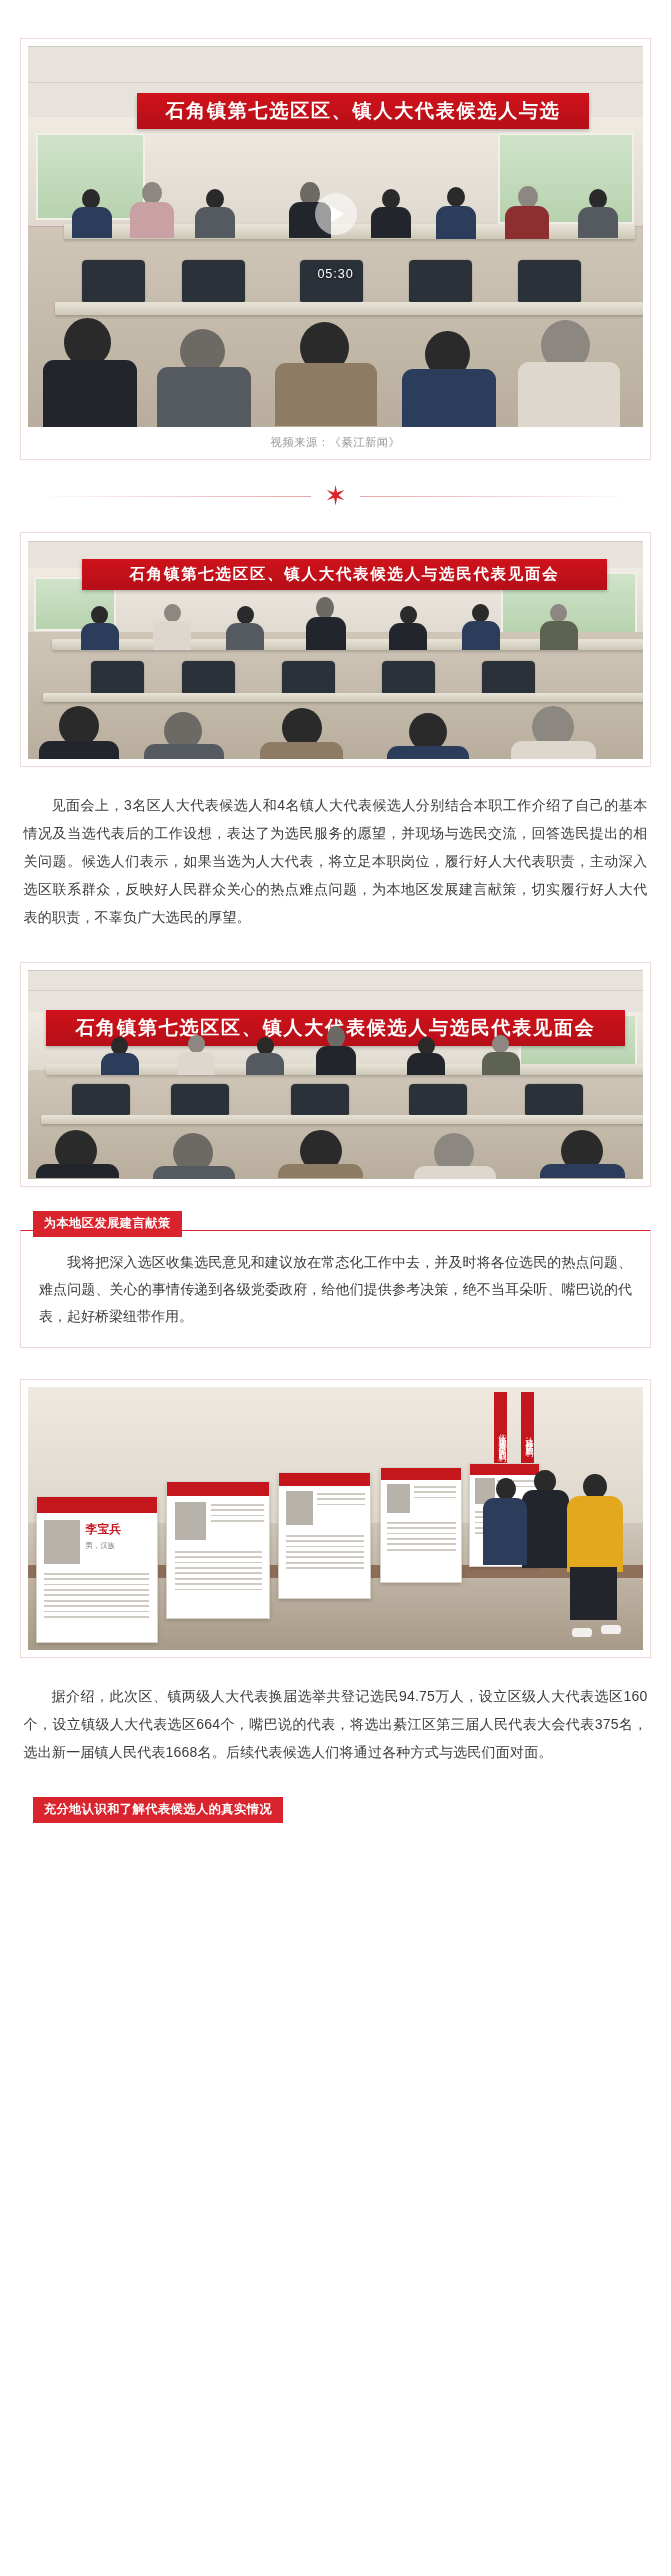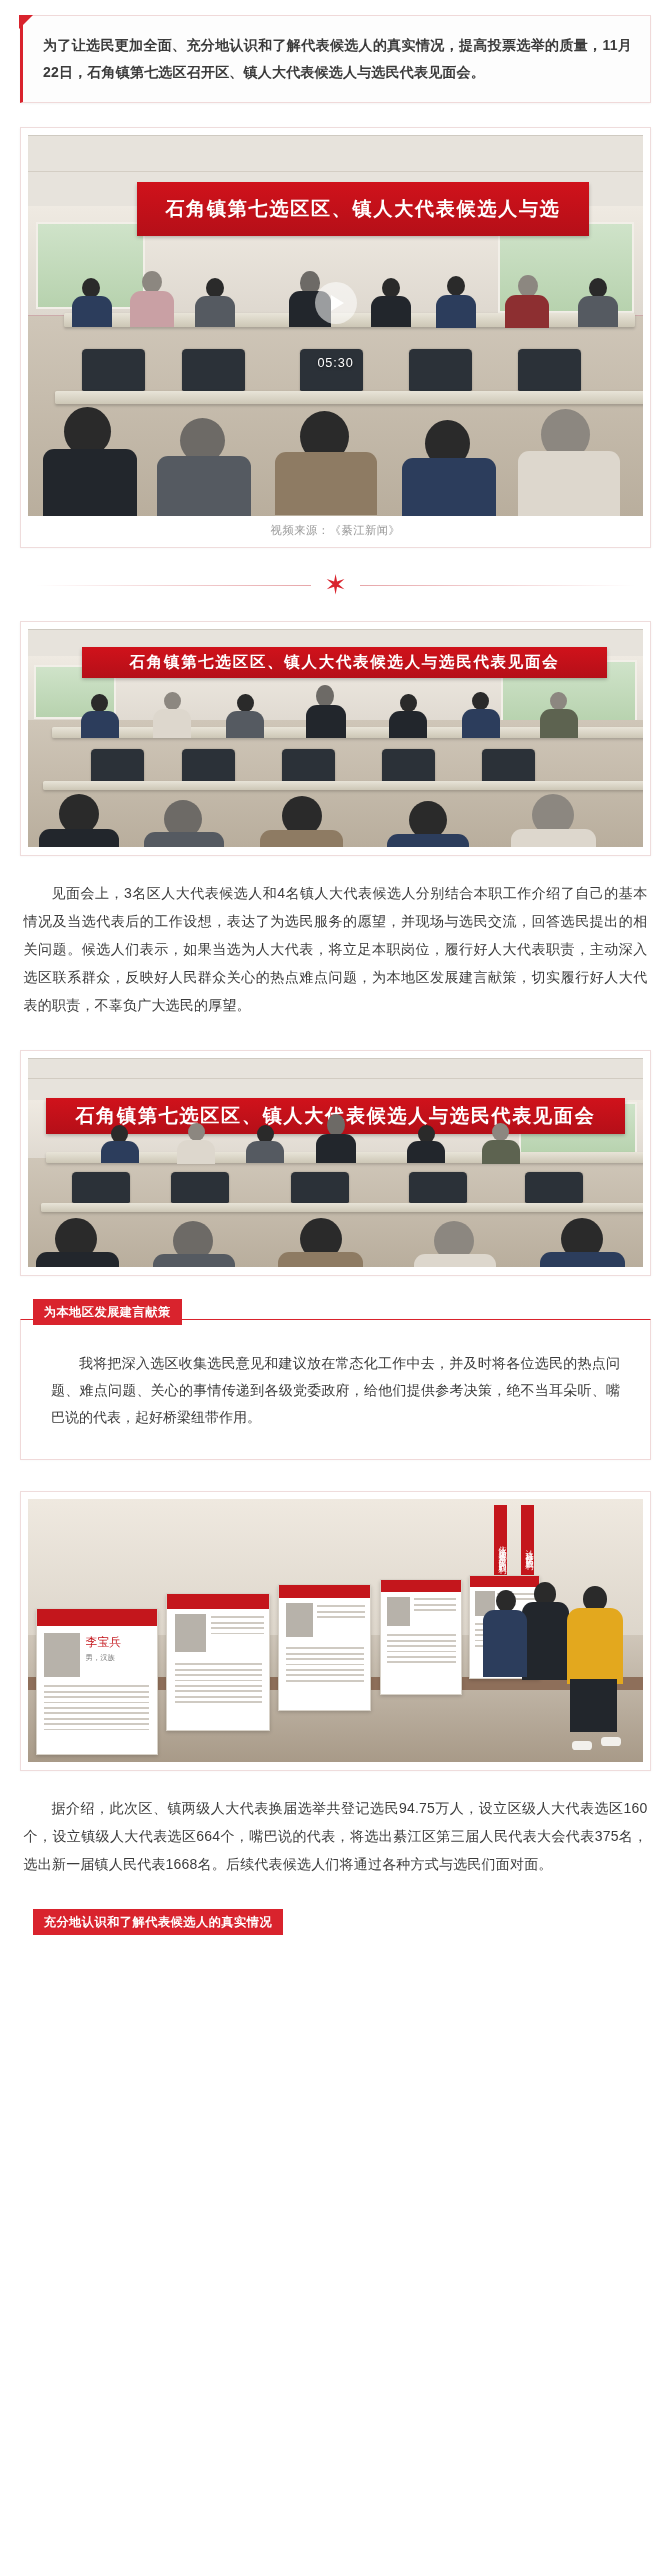--- a/index.html
+++ b/index.html
@@ -161,21 +161,21 @@
   }
   .quote-card {
     border: 0.9px solid #f0d9d9;
     border-top: 1.8px solid #d9232d;
     background: #fff;
     padding: 18px 18px 16.3px;
     box-sizing: border-box;
     box-shadow: 0 0.9px 2.7px rgba(0,0,0,.04);
   }
   .quote-card p {
-    margin: 12px;
+    margin: 0;
     font-size: 14px;
     line-height: 27px;
     text-align: justify;
     color: #3b3b3b;
     text-indent: 2em;
   }
   .block-gap { height: 23.6px; }
   .block-gap.sm { height: 14.5px; }
   .block-gap.lg { height: 31px; }
 
@@ -290,39 +290,35 @@
     position: absolute;
     background: #8e6f5a;
   }
 </style>
 </head>
 <body>
 
 <div class="page">
 
   <div class="block-gap sm"></div>
-  <div class="textcard">
-    <span class="flag"></span>
-    <p>为了让选民更加全面、充分地认识和了解代表候选人的真实情况，提高投票选举的质量，11月22日，石角镇第七选区召开区、镇人大代表候选人与选民代表见面会。</p>
-  </div>
 
   <div class="block-gap"></div>
   <div class="photo-wrap">
     <div class="photo" style="height:381px">
       <div class="scene">
 
         <div class="room-ceiling" style="height:71px"></div>
         <div style="position:absolute;left:0;right:0;top:36px;height:0.9px;background:#d4cec4"></div>
 
         <div class="room-wall" style="top:71px;height:109px"></div>
 
         <div class="window" style="left:7.3px;top:87px;width:109px;height:87px"></div>
         <div class="window" style="right:9px;top:87px;width:136px;height:91px"></div>
 
-        <div class="banner" style="left:109px;right:54px;top:47px;height:54px;font-size:19px">石角镇第七选区区、镇人大代表候选人与选</div>
+        <div class="banner" style="left:109px;right:54px;top:47px;height:36px;font-size:19px">石角镇第七选区区、镇人大代表候选人与选</div>
 
         <div class="floor" style="height:200px"></div>
 
         <div class="table" style="left:36px;top:178px;width:571px;height:14.5px"></div>
 
         <div class="head grey" style="left:272px;top:136px;width:20px;height:23.6px"></div>
         <div class="body b-dark" style="left:261px;top:156px;width:42px;height:36px"></div>
 
         <div class="head" style="left:54px;top:143px;width:18px;height:20px"></div>
         <div class="body b-blue" style="left:44px;top:161px;width:40px;height:31px"></div>
@@ -482,21 +478,21 @@
         <div style="position:absolute;left:0;right:0;top:0;height:136px;background:linear-gradient(#efe9e0,#ddd6cb)"></div>
         <div style="position:absolute;left:0;right:0;top:136px;bottom:0;background:linear-gradient(#cfc6b9,#a89a88)"></div>
         <div class="carpet" style="left:0;right:0;top:178px;height:12.7px"></div>
 
         <div class="scroll-red" style="right:136px;top:5.4px;width:12.7px;height:87px">依法参加选举是公民的权利</div>
         <div class="scroll-red" style="right:109px;top:5.4px;width:12.7px;height:87px">认真行使民主权利</div>
 
         <div class="board" style="left:7.3px;top:109px;width:120px;height:145px">
           <div class="board-head" style="height:16.3px"></div>
           <div class="board-photo" style="left:7.3px;top:23.6px;width:36px;height:44px"></div>
-          <div style="position:absolute;left:49px;top:25.4px;font-size:11.8px;color:#c4161c;font-weight:normal">李宝兵</div>
+          <div style="position:absolute;left:49px;top:25.4px;font-size:11.8px;color:#c4161c;font-weight:bold">李宝兵</div>
           <div style="position:absolute;left:49px;top:44px;font-size:7.3px;color:#777">男，汉族</div>
           <div class="board-lines" style="left:7.3px;right:7.3px;top:76px">
             <i></i>
               <i></i>
               <i></i>
               <i></i>
               <i></i>
               <i></i>
               <i></i>
               <i></i>

